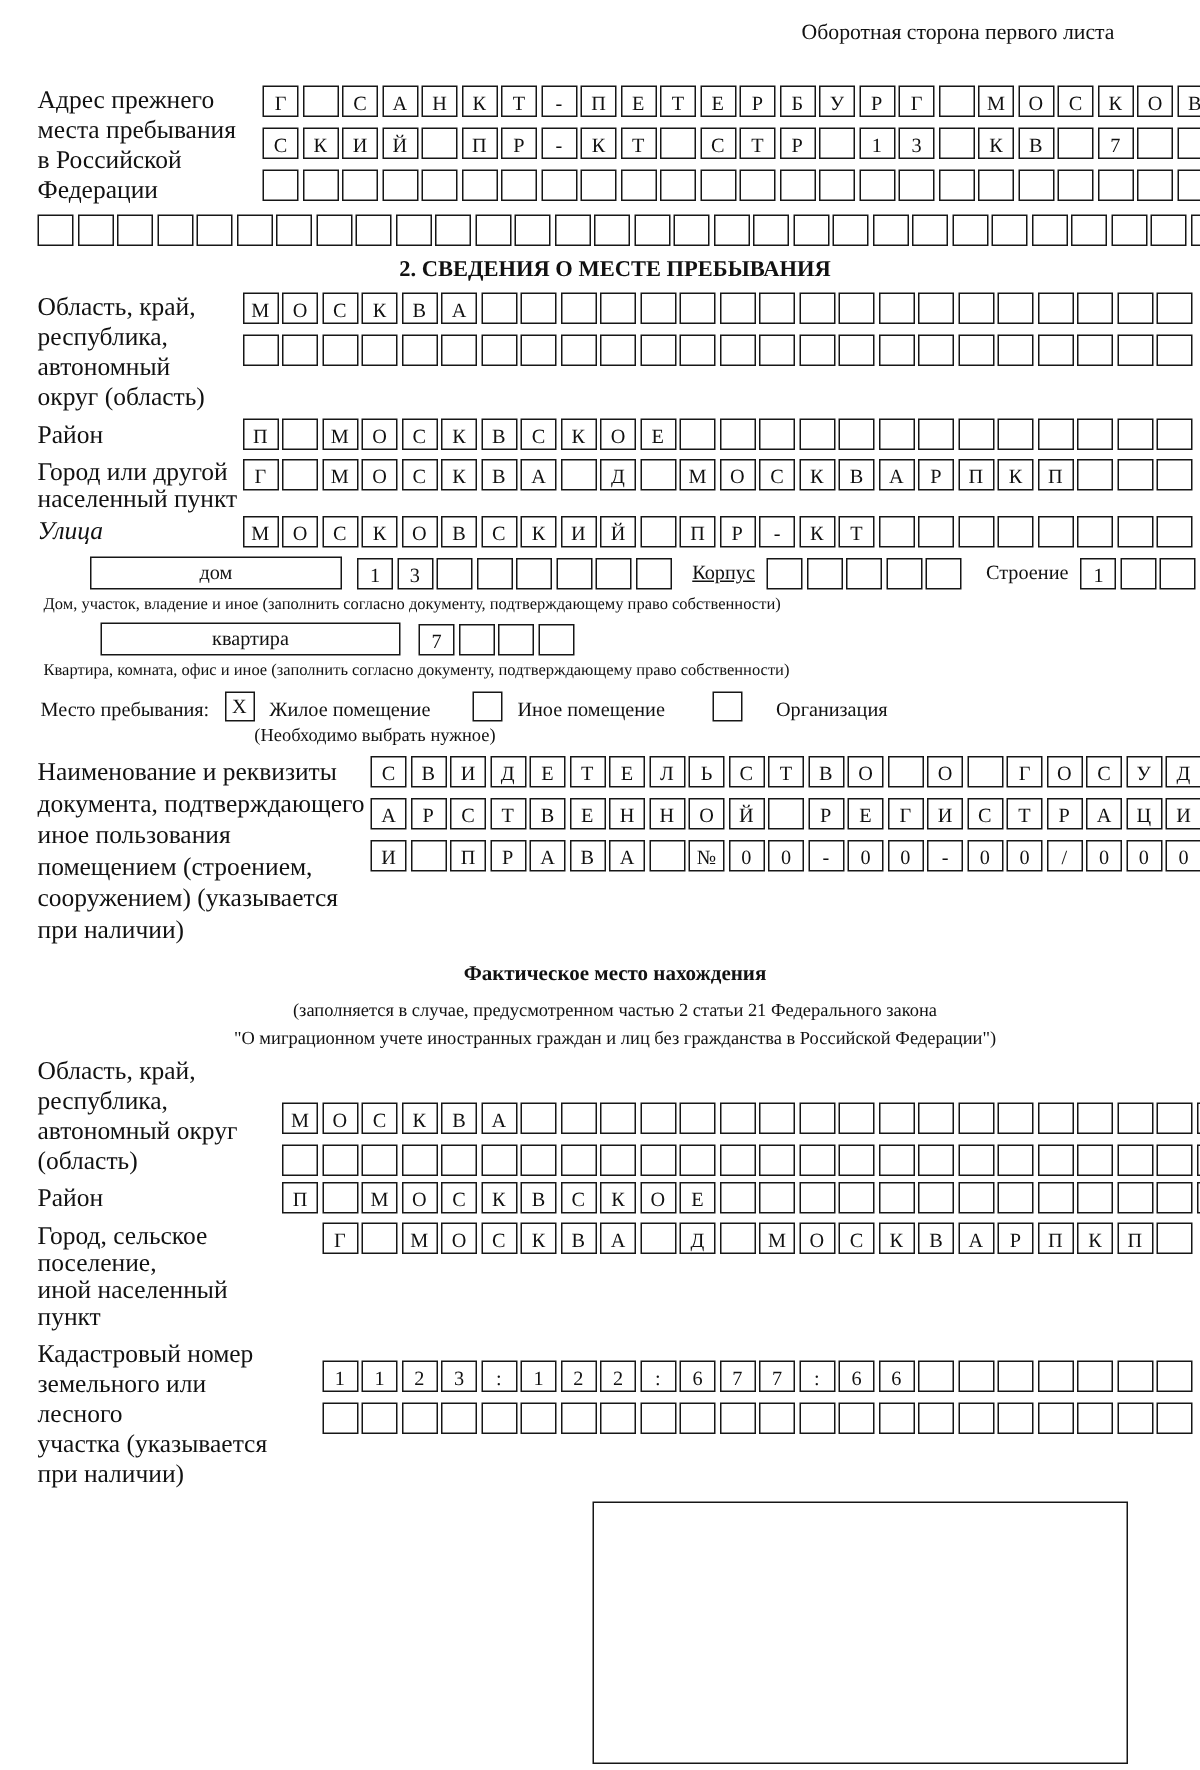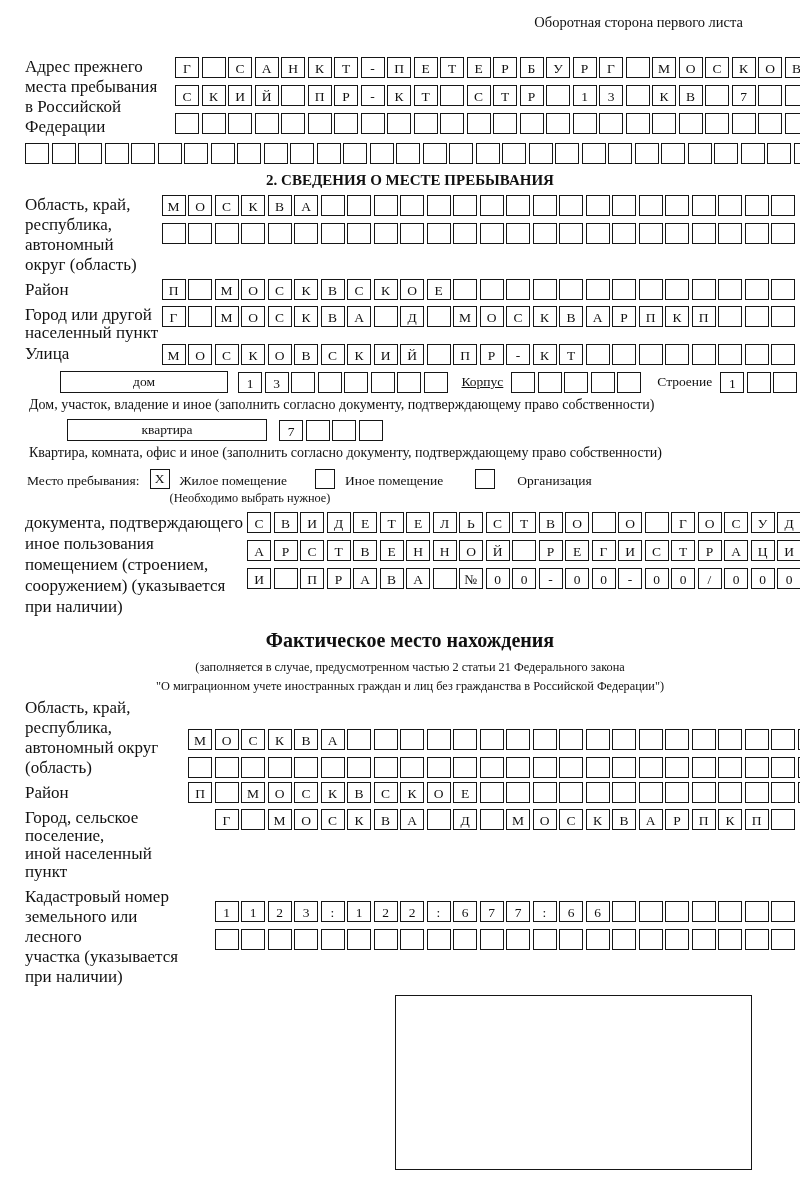--- a/index.html
+++ b/index.html
@@ -20,24 +20,24 @@
     width:24px; height:21px; border:1.5px solid #161616;
     font-size:13.5px; line-height:17px; flex:none; overflow:hidden;
   }
   .cells-stack { display:flex; flex-direction:column; gap:7px; flex:1; }
   .cells-stack .cells { margin-left:auto; }
 
   .frow { display:flex; align-items:flex-start; width:100%; }
   .lbl { font-size:17px; line-height:20px; flex:none; }
 
   .caption { font-size:12.3px; text-align:center; margin-top:4px; }
-  .caption-left { font-size:14px; margin-top:4px; margin-left:10px;font-family:Liberation Serif, serif; }
+  .caption-left { font-size:11px; margin-top:4px; margin-left:10px;font-family:Liberation Serif, serif; }
 
   .sec-title { text-align:center; font-weight:bold; font-size:15px; }
-  .sub-title { text-align:center; font-weight:bold; font-size:20px; }
+  .sub-title { text-align:center; font-weight:bold; font-size:14px; }
 
   .bigbox {
     border:1.5px solid #161616; height:22px; display:flex;
     align-items:center; justify-content:center; font-size:13.5px; flex:none;
   }
   .house-row { display:flex; align-items:center; margin-left:3px;padding-left:32px; }
   .inline-lbl { font-size:13.5px; flex:none; }
 
   .chk-row { display:flex; align-items:flex-end; gap:10px; margin-left:2px; }
   .checkbox {
@@ -306,21 +306,21 @@
         <span class="cell">П</span>
         <span class="cell">К</span>
         <span class="cell">П</span>
         <span class="cell"></span>
         <span class="cell"></span>
         <span class="cell"></span>
       </div>
   </div>
 
   <div class="frow mt2">
-    <div class="lbl" style="width:135px;">Улица</div>
+    <div class="lbl" style="width:135px;font-style:italic;">Улица</div>
     <div class="cells">
         <span class="cell">М</span>
         <span class="cell">О</span>
         <span class="cell">С</span>
         <span class="cell">К</span>
         <span class="cell">О</span>
         <span class="cell">В</span>
         <span class="cell">С</span>
         <span class="cell">К</span>
         <span class="cell">И</span>
@@ -389,20 +389,21 @@
     <span class="inline-lbl">Жилое помещение</span>
     <span class="checkbox" style="margin-left:18px;"></span>
     <span class="inline-lbl">Иное помещение</span>
     <span class="checkbox" style="margin-left:22px;"></span>
     <span class="inline-lbl" style="margin-left:12px;">Организация</span>
   </div>
   <div class="caption mt2" style="text-align:center; margin-right:320px;">(Необходимо выбрать нужное)</div>
 
   <div class="frow mt6">
     <div class="lbl" style="width:222px; line-height:21px;">
+      <div>Наименование и реквизиты</div>
       <div>документа, подтверждающего</div>
       <div>иное пользования</div>
       <div>помещением (строением,</div>
       <div>сооружением) (указывается</div>
       <div>при наличии)</div>
     </div>
     <div class="cells-stack">
       <div class="cells">
           <span class="cell">С</span>
           <span class="cell">В</span>

